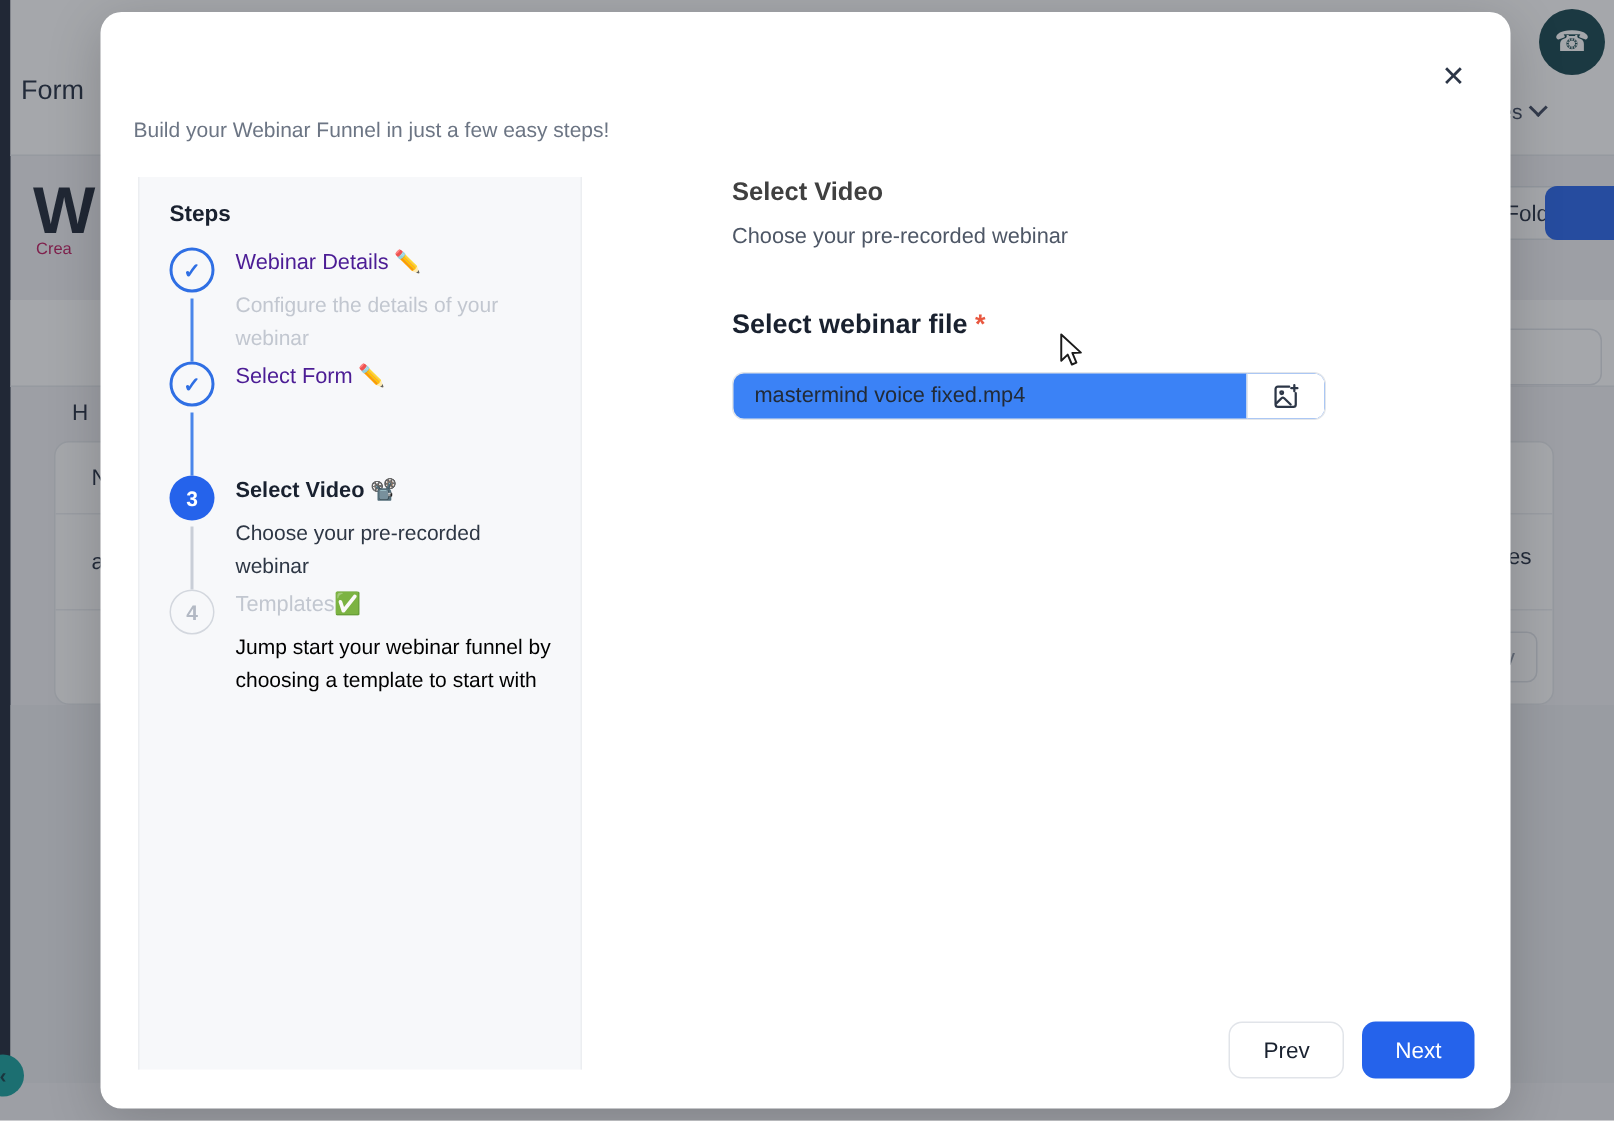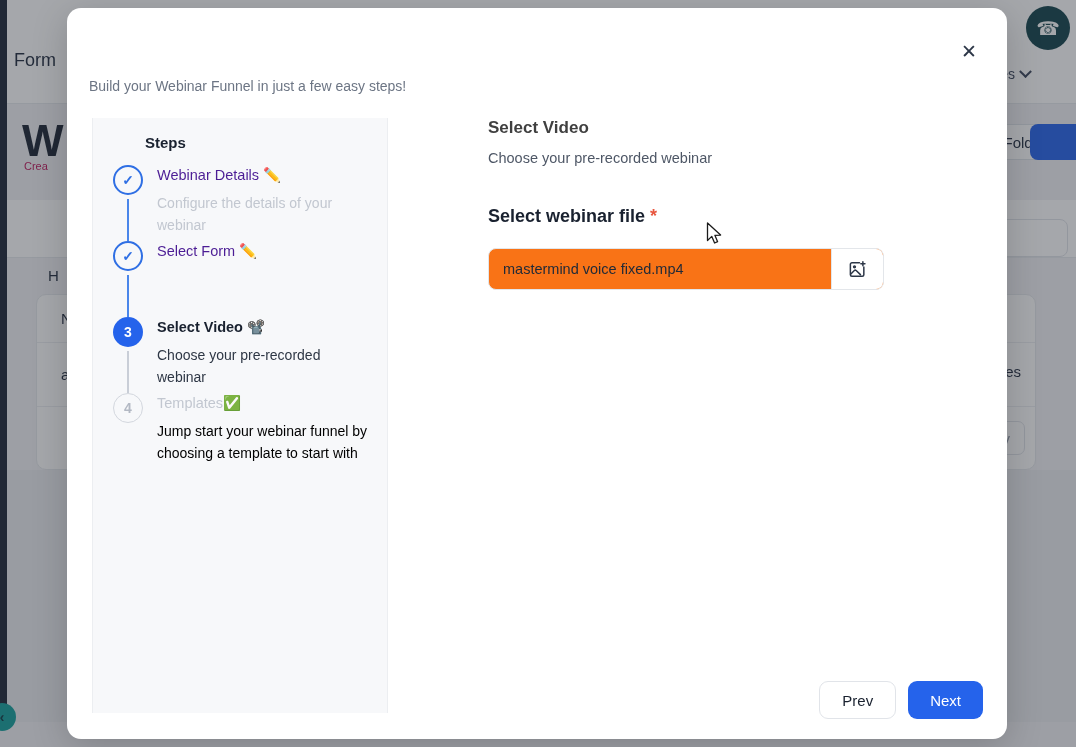--- a/index.html
+++ b/index.html
@@ -297,21 +297,20 @@
     background: #f7f8fa;
     border-left: 1px solid #eceef1;
     border-right: 1px solid #eceef1;
     padding: 16px 0 0 20px;
   }
   .steps-heading {
     font-size: 15px;
     font-weight: 600;
     color: #19212f;
     margin-bottom: 14px;
-    margin-left: 32px;
   }
 
   .step {
     position: relative;
     padding-left: 44px;
     min-height: 76px;
   }
   .step:last-child { min-height: 0; }
 
   .step-marker {
@@ -389,25 +388,25 @@
     margin-bottom: 21px;
   }
   .required-star {
     color: #e8573f;
     margin-left: 5px;
     font-weight: 700;
   }
   .field-row {
     display: flex;
     width: 396px;
-    height: 42px;
+    height: 32px;
     border: 1px solid #e3e6ea;
     border-radius: 8px;
     overflow: hidden;
-    background: #f97316;
+    background: #3b82f6;
   }
   .field-input {
     flex: 1;
     border: none;
     outline: none;
     padding: 0 14px;
     font-size: 14.5px;
     color: #222b38;
     font-family: "Liberation Sans", sans-serif;
     background: transparent;

